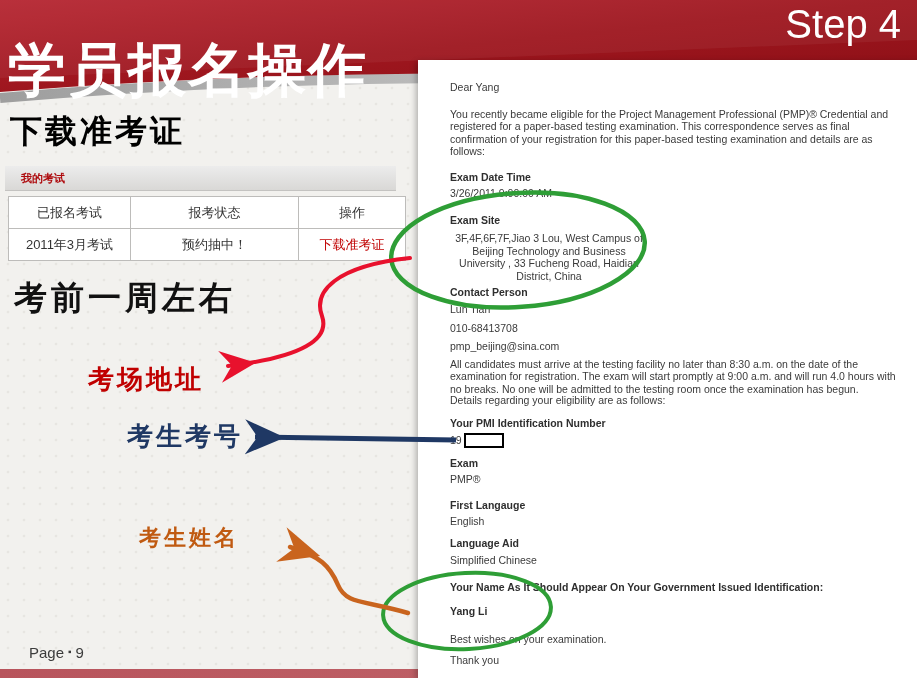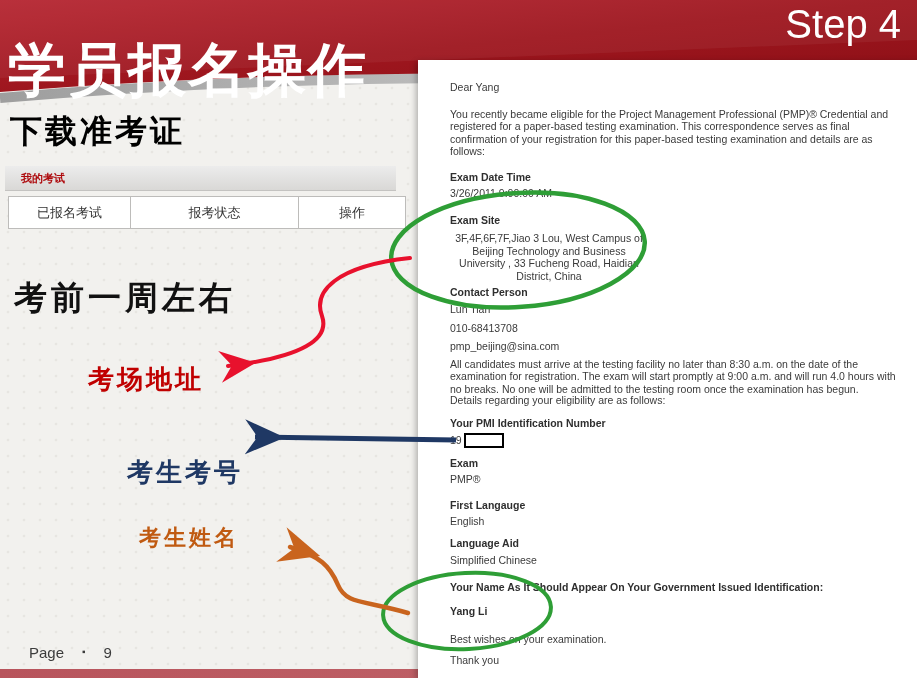--- a/index.html
+++ b/index.html
@@ -55,29 +55,29 @@
   .note {
     position:absolute; left:14px; top:276px; z-index:3;
     font-size:33px; font-weight:bold; color:#111; line-height:1.32; letter-spacing:4px;
   }
   .lbl-site {
     position:absolute; left:88px; top:362px; z-index:3;
     font-size:26px; font-weight:bold; color:#c00000; letter-spacing:3px;
   }
   .lbl-id {
     position:absolute; left:127px; top:419px; z-index:3;
-    font-size:26px; font-weight:bold; color:#1f3864; letter-spacing:3px;margin-top:36px;
+    font-size:26px; font-weight:bold; color:#1f3864; letter-spacing:3px;
   }
   .lbl-name {
     position:absolute; left:139px; top:523px; z-index:3;
     font-size:22px; font-weight:bold; color:#c05a11; letter-spacing:3px;
   }
   .page-footer {
     position:absolute; left:29px; top:644px; z-index:3;
-    font-size:15px; color:#3c3c3c; display:flex; align-items:center; gap:18px;
+    font-size:15px; color:#3c3c3c; display:flex; align-items:center; gap:4px;
   }
   .page-footer .sq { font-size:10px; position:relative; top:-1px; }
   
   .email-panel {
     position:absolute; left:418px; top:60px; width:580px; height:618px; z-index:4;
     background:#fff; box-shadow:-2px 2px 6px rgba(0,0,0,0.28);
     font-size:10.5px; color:#3a3a3a;
   }
   .email-panel .blk { position:absolute; left:32px; line-height:1.1; }
   .email-panel .b { font-weight:bold; color:#2f2f2f; }
@@ -121,20 +121,25 @@
 
   <div class="section-bar">
     <span>我的考试</span>
   </div>
   <table class="exams">
     <tbody>
         <tr>
       <td class="c1">已报名考试</td>
       <td class="c2">报考状态</td>
       <td class="c3">操作</td>
+    </tr>
+    <tr>
+      <td class="c1">2011年3月考试</td>
+      <td class="c2">预约抽中！</td>
+      <td class="c3"><span class="dl-link">下载准考证</span></td>
     </tr>
   </tbody>
     </table>
 
   <div class="note">
     <div>考前一周左右</div>
   </div>
   <div class="lbl-site">考场地址</div>
   <div class="lbl-id">考生考号</div>
   <div class="lbl-name">考生姓名</div>

